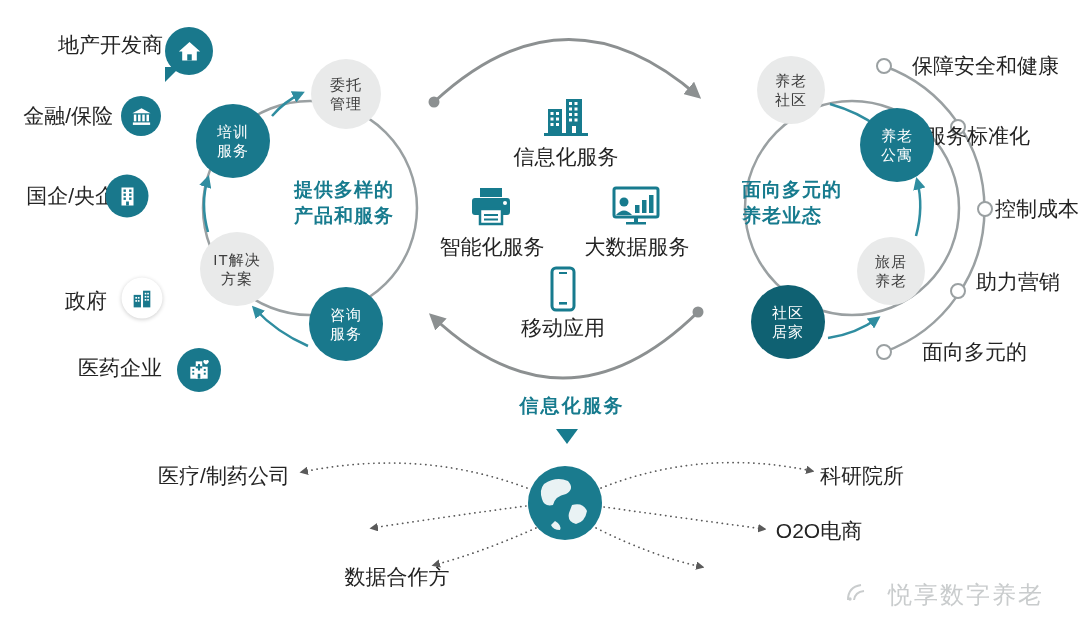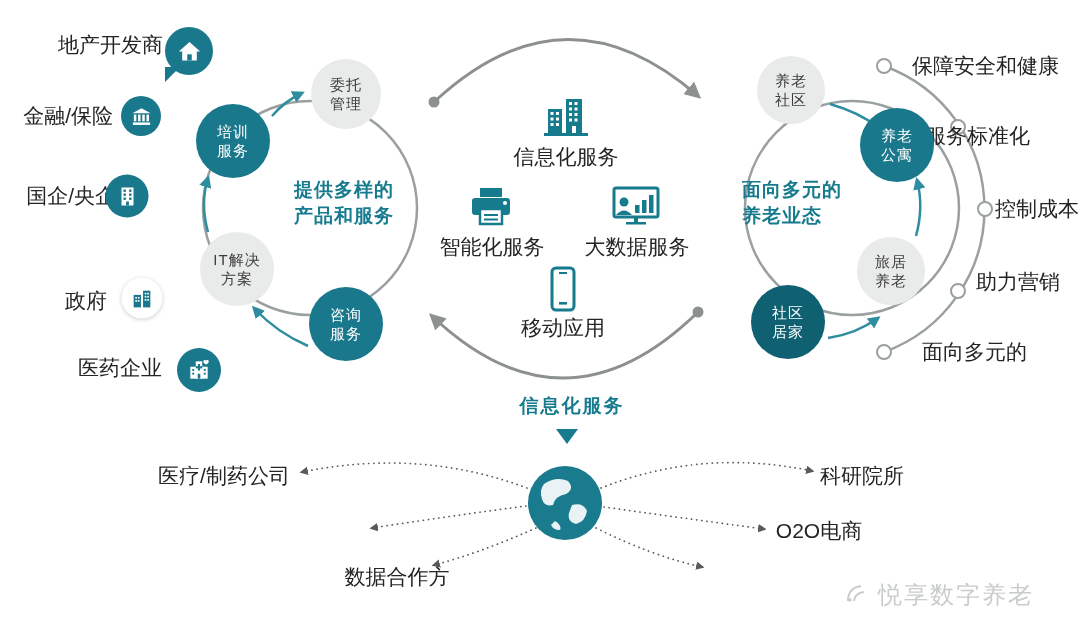--- a/index.html
+++ b/index.html
@@ -18,21 +18,21 @@
   .circle-title{position:absolute;z-index:4;transform:translate(-50%,-50%);color:#177b8e;
         font-weight:bold;font-size:19px;line-height:1.35;white-space:nowrap;letter-spacing:1px}
   .entity-icon{position:absolute;z-index:4;transform:translate(-50%,-50%);border-radius:50%;
         display:flex;align-items:center;justify-content:center;background:#19788c}
   .entity-icon.lightbg{background:#ffffff;box-shadow:0 1px 4px rgba(0,0,0,.2)}
   .entity-icon .tail{position:absolute;left:0px;bottom:-7px;width:0;height:0;
         border-top:15px solid #19788c;border-right:15px solid transparent}
   .svc-icon{position:absolute;z-index:3;transform:translate(-50%,-50%);display:flex;align-items:center;justify-content:center}
   .eco-title{position:absolute;z-index:4;transform:translate(-50%,-50%);color:#177b8e;font-weight:bold;
         font-size:19px;letter-spacing:2px}
-  .watermark{position:absolute;z-index:4;display:flex;align-items:center;gap:7px;color:#c9cccd;
+  .watermark{position:absolute;z-index:4;display:flex;gap:17px;color:#c9cccd;
         font-size:24px;letter-spacing:2px;white-space:nowrap}
 </style>
 </head>
 <body>
 
 <div class="canvas">
 
   <svg class="layer" width="1080" height="642" viewBox="0 0 1080 642">
     <defs>
       <marker id="ah-gray" viewBox="0 0 10 10" refX="7.5" refY="5" markerWidth="5.5" markerHeight="5.5" orient="auto">

